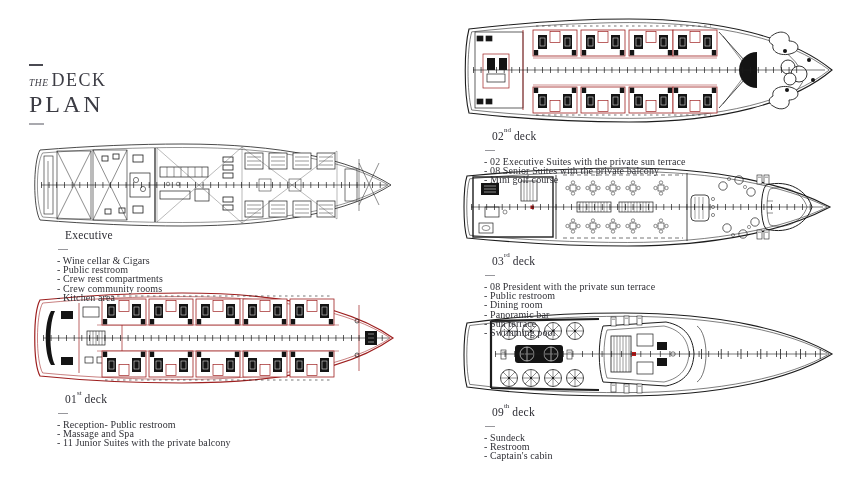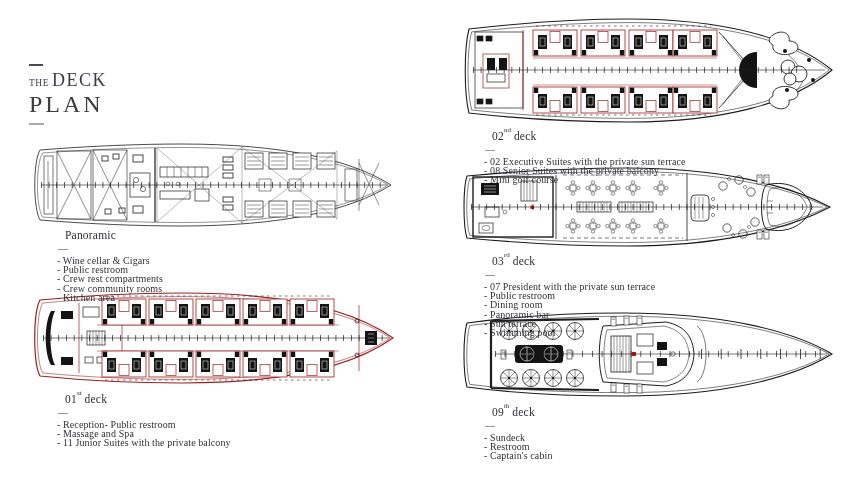--- a/index.html
+++ b/index.html
@@ -16,21 +16,21 @@
   .caption h3 .word{margin-left:3px;}
   .label-rule{width:10px;height:1px;background:#97979c;margin:2px 0 0 1px;}
   .caption ul{
     list-style:none;margin:6px 0 0 0;padding:0;
     font-size:10px;line-height:9.3px;color:#303036;letter-spacing:.1px;font-family:Liberation Serif, serif;
   }
   .title-block{position:absolute;left:29px;top:64px;color:#3c3c44;}
   .bar-top{width:14px;height:1.5px;background:#4a4a52;margin-bottom:4px;}
   .bar-bottom{width:15px;height:2px;background:#a9a9ae;margin-top:5px;}
   .tline{display:flex;align-items:baseline;}
-  .tthe{font-size:9.5px;letter-spacing:.5px;margin-right:3px;}
+  .tthe{font-size:9.5px;letter-spacing:.5px;margin-right:3px;font-style:italic;}
   .tbig{font-size:18px;letter-spacing:1.5px;}
   .tbig2{font-size:24px;letter-spacing:3px;}
 </style>
 </head>
 <body>
 
 <div class="canvas">
 
   
   <svg width="0" height="0" aria-hidden="true">
@@ -359,21 +359,21 @@
       <use href="#lounger" x="163" y="72"></use>
       <use href="#lounger" x="176" y="72"></use>
 
     <line x1="34" y1="42" x2="360" y2="42" stroke="#1d1d1d" stroke-width="6" stroke-dasharray="0.7 9"></line>
     <line x1="240" y1="42" x2="360" y2="42" stroke="#1d1d1d" stroke-width="10" stroke-dasharray="0.8 19"></line>
     <line x1="34" y1="42" x2="366" y2="42" stroke="#1d1d1d" stroke-width="0.6"></line>
   </svg>
 
   
   <div class="caption" style="left:57px;top:220px;">
-    <h3><span>Panoramic</span><sup></sup><span class="word"></span></h3>
+    <h3><span>Executive</span><sup></sup><span class="word"></span></h3>
     <div class="label-rule"></div>
     <ul>
       <li>- Wine cellar &amp; Cigars</li>
       <li>- Public restroom</li>
       <li>- Crew rest compartments</li>
       <li>- Crew community rooms</li>
       <li>- Kitchen area</li>
     </ul>
   </div>
 
@@ -394,21 +394,21 @@
       <li>- 02 Executive Suites with the private sun terrace</li>
       <li>- 08 Senior Suites with the private balcony</li>
       <li>- Mini golf course</li>
     </ul>
   </div>
 
   <div class="caption" style="left:484px;top:246px;">
     <h3><span>03</span><sup>rd</sup><span class="word">deck</span></h3>
     <div class="label-rule"></div>
     <ul>
-      <li>- 07 President with the private sun terrace</li>
+      <li>- 08 President with the private sun terrace</li>
       <li>- Public restroom</li>
       <li>- Dining room</li>
       <li>- Panoramic bar</li>
       <li>- Sun terrace</li>
       <li>- Swimming pool</li>
     </ul>
   </div>
 
   <div class="caption" style="left:484px;top:397px;">
     <h3><span>09</span><sup>th</sup><span class="word">deck</span></h3>

